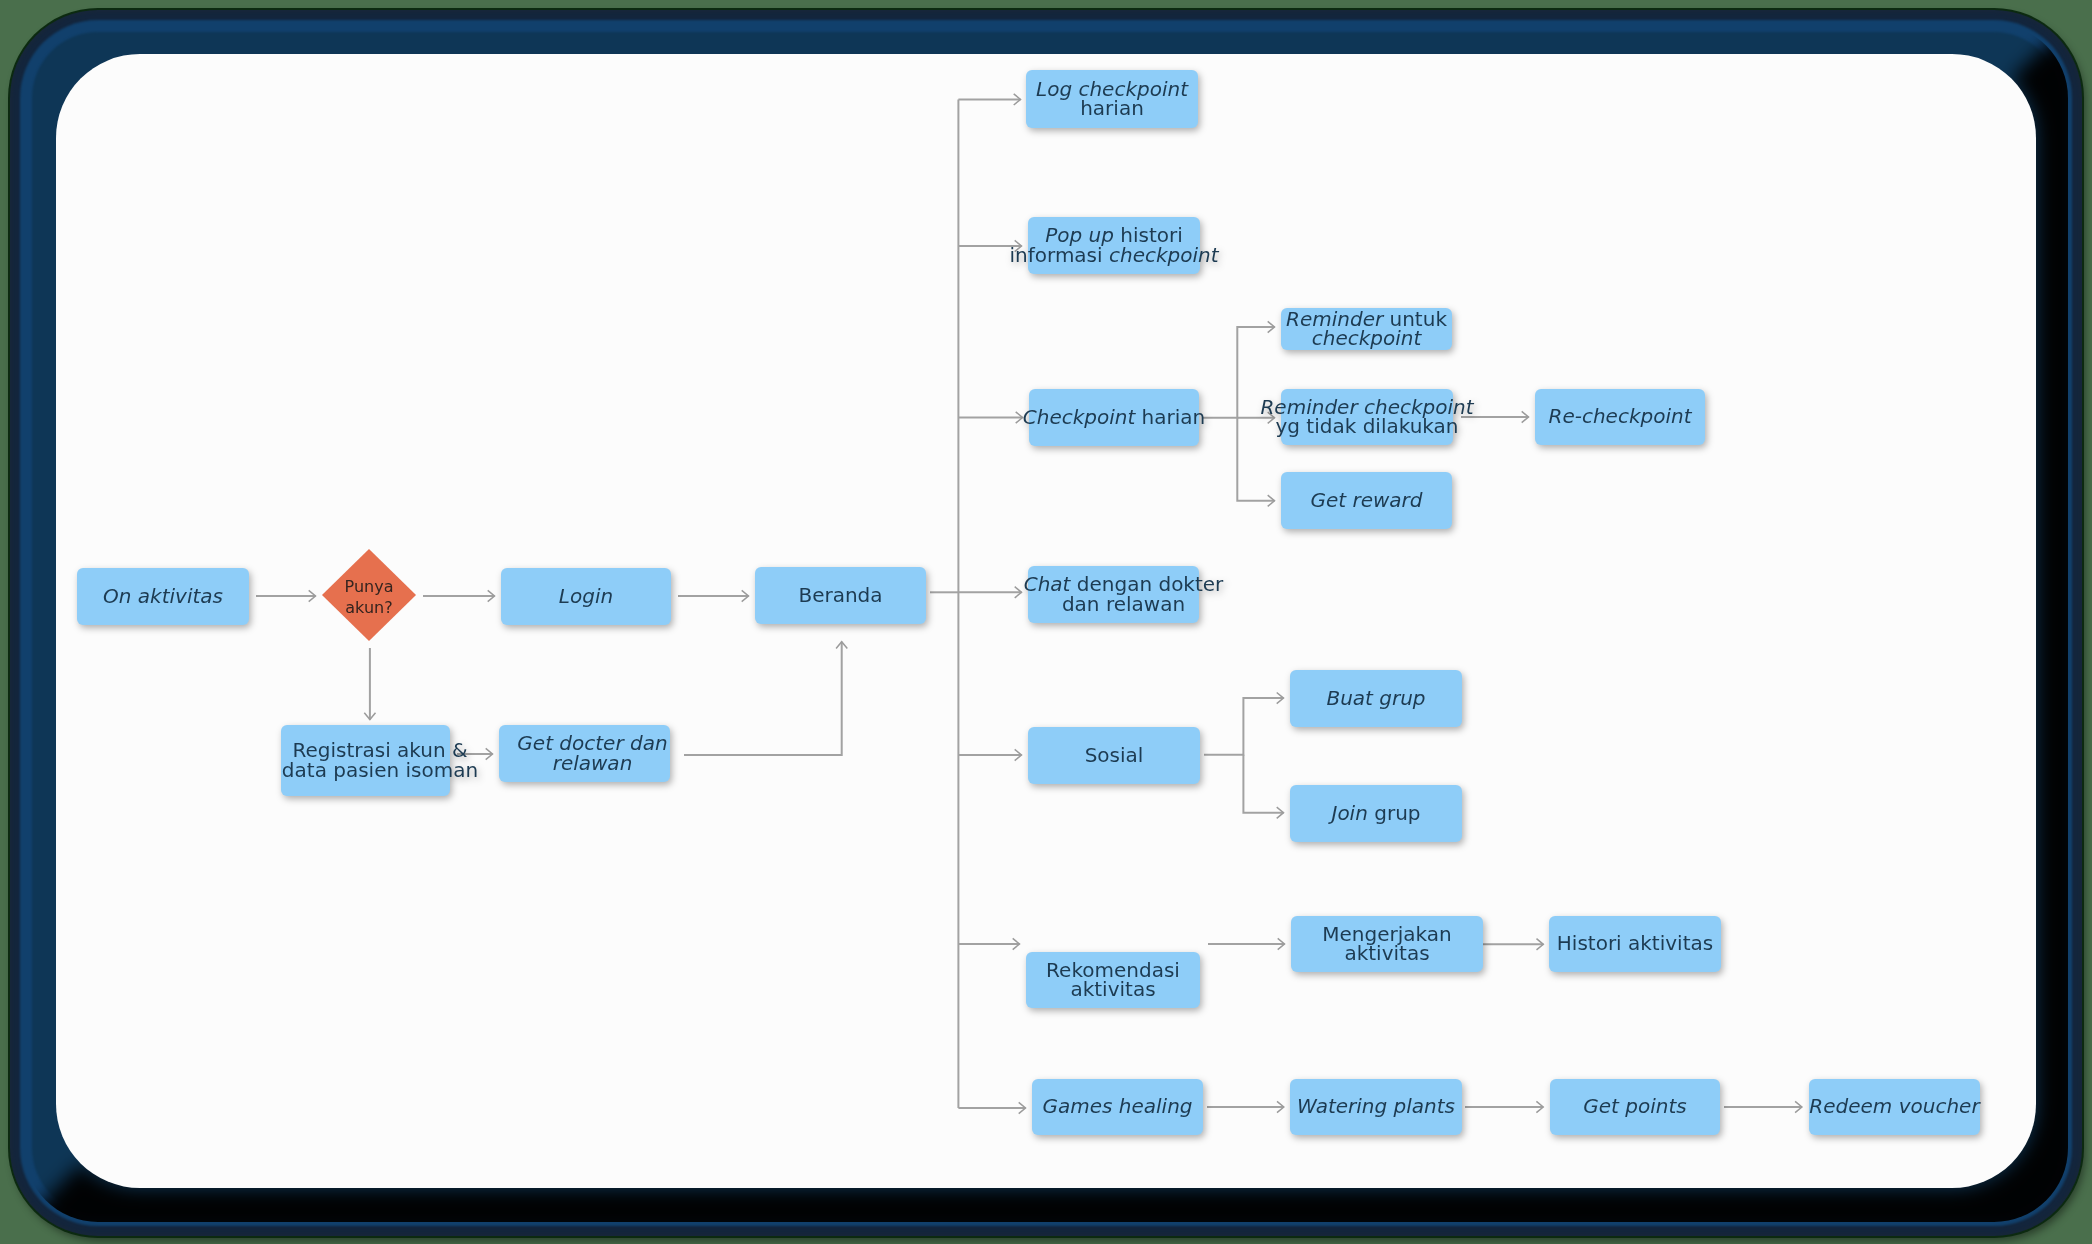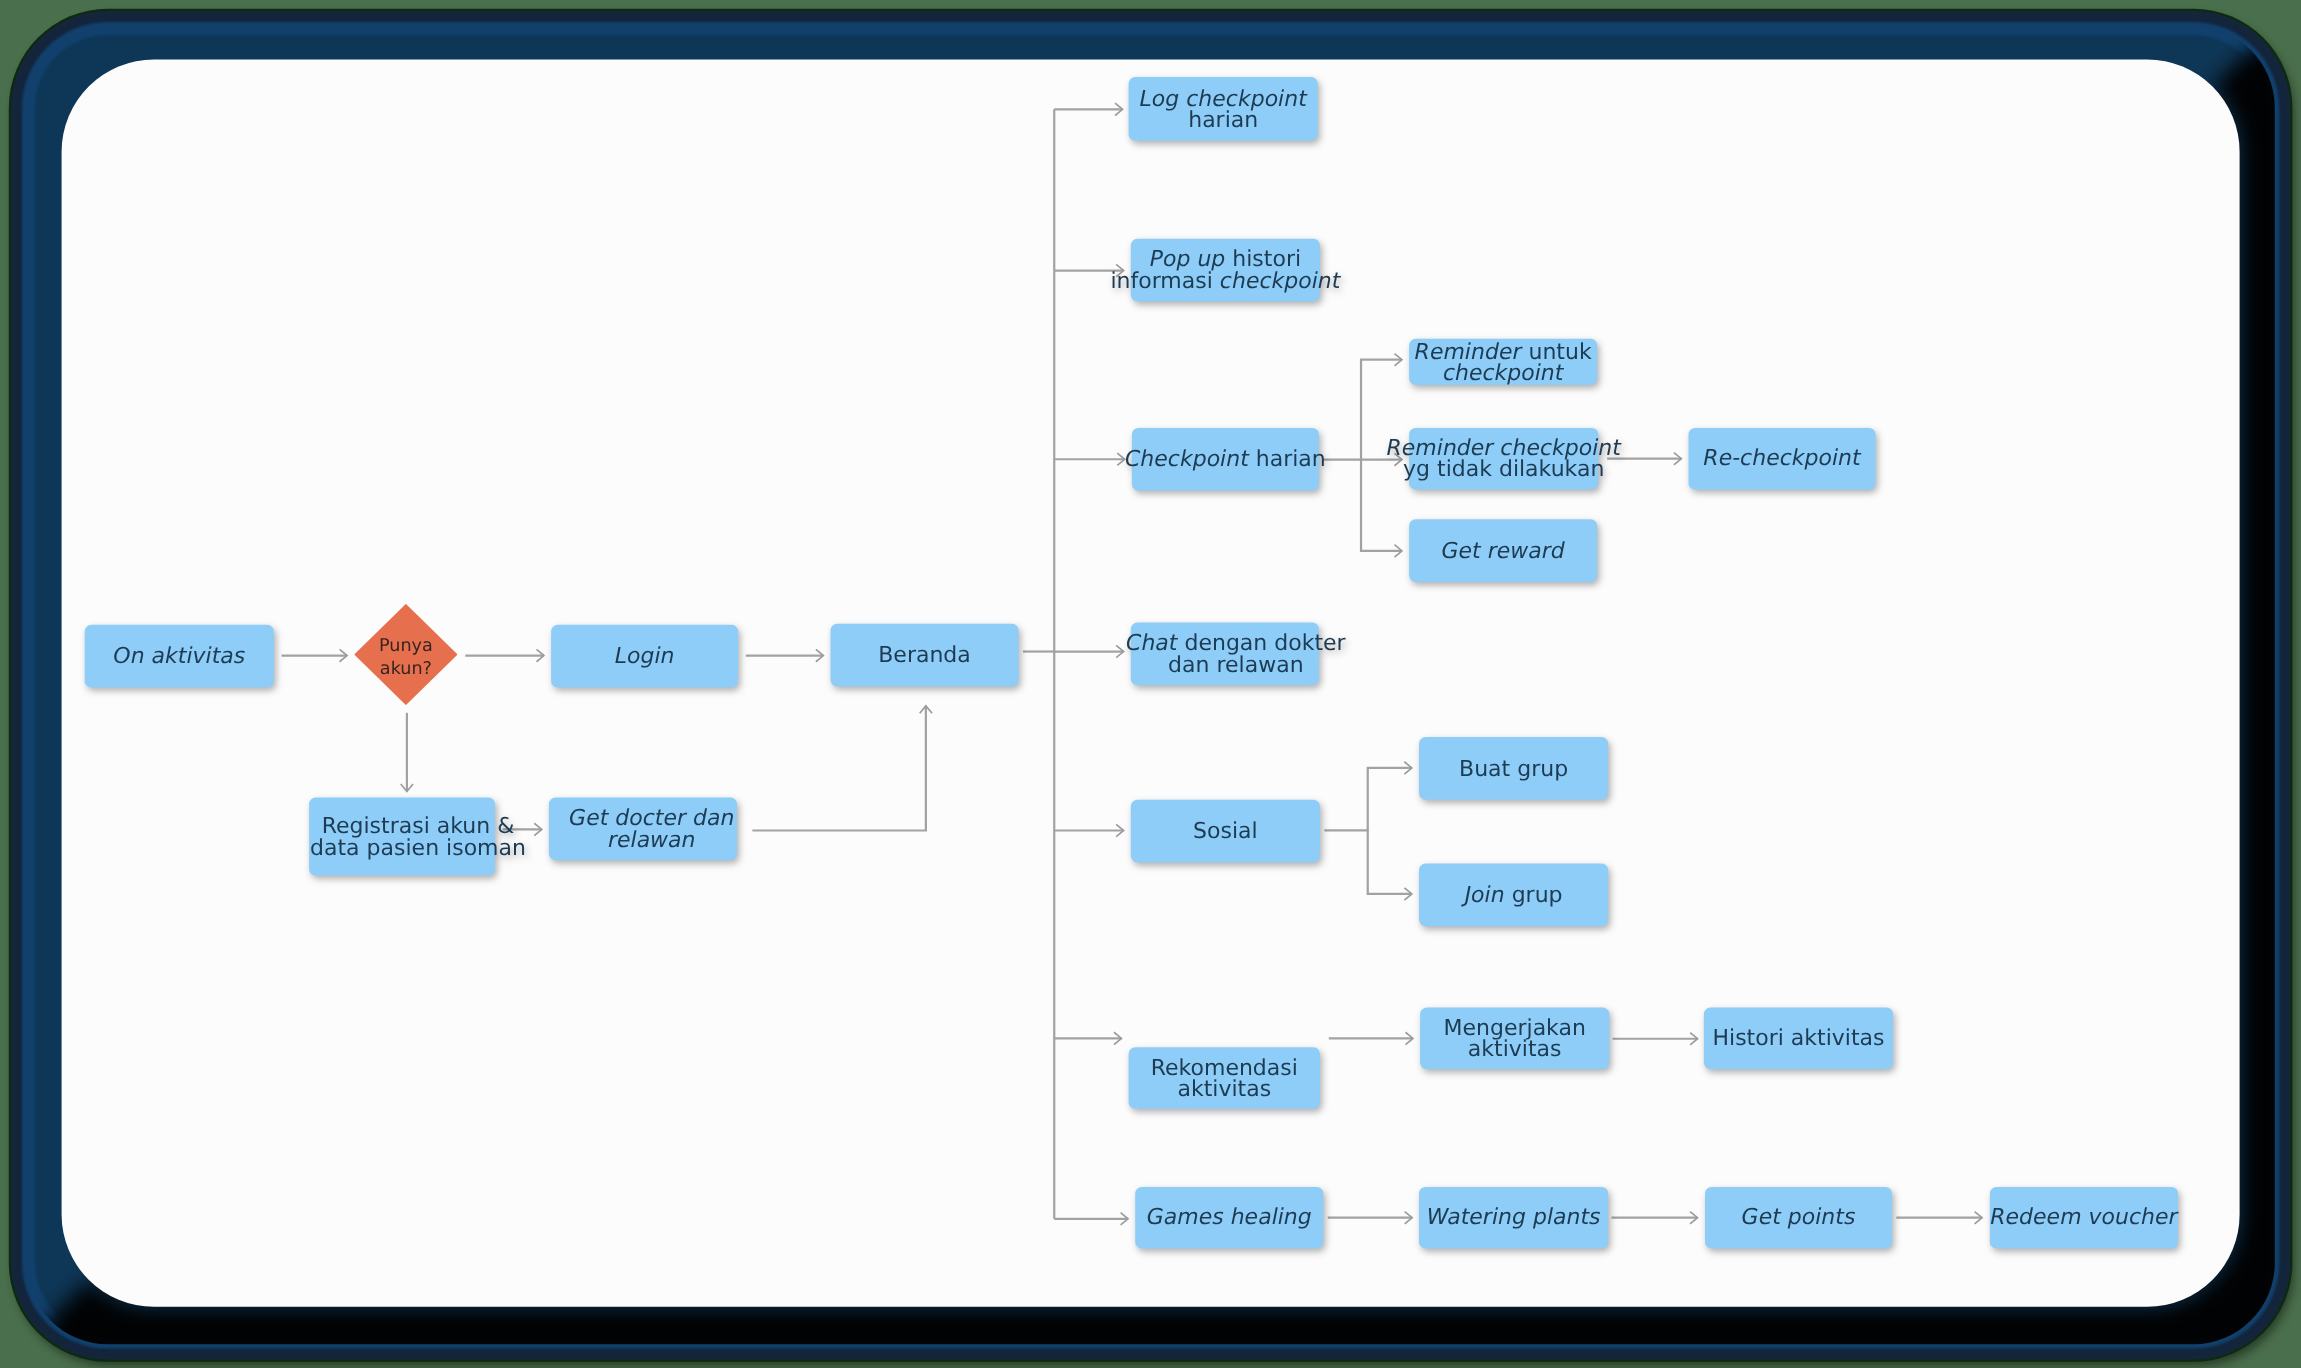--- a/index.html
+++ b/index.html
@@ -150,31 +150,31 @@
         <div class="node" style="left: 1281px; top: 472px; width: 171px; height: 57px;">
           <span class="ln"><span class="it">Get reward</span></span>
         </div>
         <div class="node" style="left: 1028px; top: 566px; width: 171px; height: 57px; padding-left: 20px;">
           <span class="ln"><span class="it">Chat</span><span> dengan dokter</span></span>
           <span class="ln"><span>dan relawan</span></span>
         </div>
         <div class="node" style="left: 1028px; top: 727px; width: 172px; height: 57px;">
           <span class="ln"><span>Sosial</span></span>
         </div>
-        <div class="node" style="left: 1290px; top: 670px; width: 172px; height: 57px;">
+        <div class="node" style="left: 1290px; top: 670px; width: 172px; height: 57px; font-style: italic;">
           <span class="ln"><span>Buat grup</span></span>
         </div>
         <div class="node" style="left: 1290px; top: 785px; width: 172px; height: 57px;">
           <span class="ln"><span class="it">Join</span><span> grup</span></span>
         </div>
         <div class="node" style="left: 1026px; top: 952px; width: 174px; height: 56px;">
           <span class="ln"><span>Rekomendasi</span></span>
           <span class="ln"><span>aktivitas</span></span>
         </div>
-        <div class="node" style="left: 1291px; top: 916px; width: 172px; height: 56px;">
+        <div class="node" style="left: 1291px; top: 916px; width: 192px; height: 56px;">
           <span class="ln"><span>Mengerjakan</span></span>
           <span class="ln"><span>aktivitas</span></span>
         </div>
         <div class="node" style="left: 1549px; top: 916px; width: 172px; height: 56px;">
           <span class="ln"><span>Histori aktivitas</span></span>
         </div>
         <div class="node" style="left: 1032px; top: 1079px; width: 171px; height: 56px;">
           <span class="ln"><span class="it">Games healing</span></span>
         </div>
         <div class="node" style="left: 1290px; top: 1079px; width: 172px; height: 56px;">

